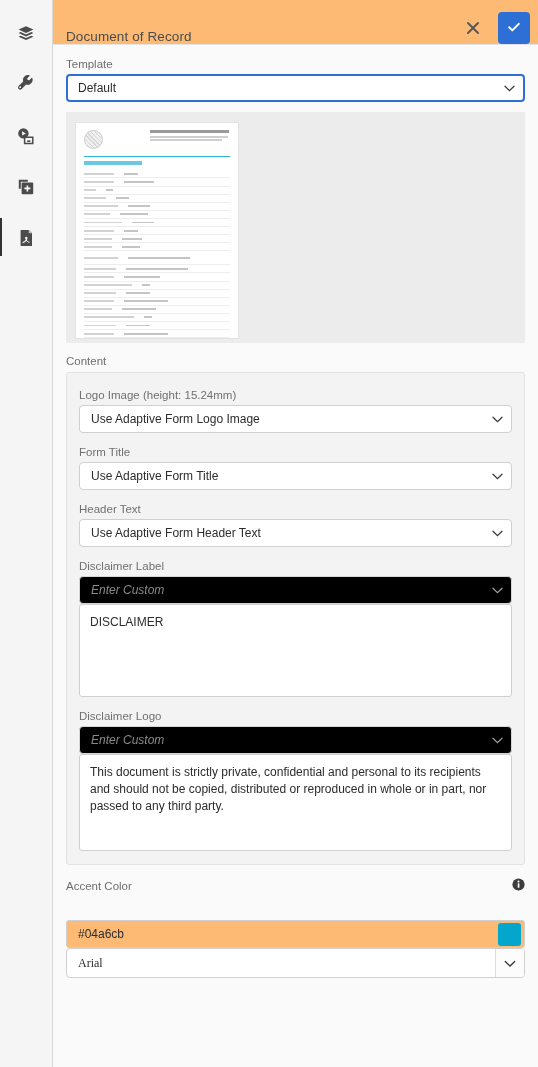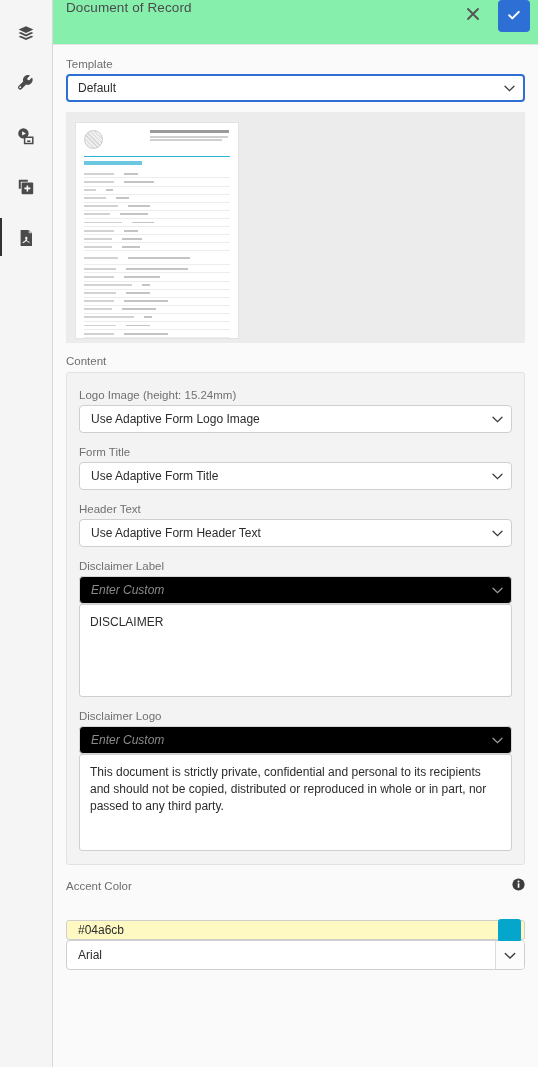--- a/index.html
+++ b/index.html
@@ -50,24 +50,24 @@
     display: flex;
     flex-direction: column;
     min-width: 0;
   }
 
   
   .panel-header {
     height: 45px;
     flex: 0 0 45px;
     display: flex;
-    align-items: flex-start;
+    align-items: flex-end;
     padding: 0 8px 0 13px;
     border-bottom: 1px solid #e4e4e4;
-    background: #86efac;
+    background: #fdba74;
   }
   .panel-title {
     flex: 1 1 auto;
     font-size: 13.5px;
     color: #4b4b4b;
     letter-spacing: .1px;
     white-space: nowrap;
     overflow: hidden;
   }
   .hdr-btn {
@@ -143,20 +143,21 @@
     background: #fff;
     overflow: hidden;
   }
   .combo .combo-text {
     flex: 1 1 auto;
     display: flex; align-items: center;
     padding: 0 11px;
     font-size: 12px;
     color: #2c2c2c;
     min-width: 0;
+    font-family: Liberation Serif, serif;
   }
   .combo .combo-btn {
     flex: 0 0 29px;
     border-left: 1px solid #dcdcdc;
     background: #fcfcfc;
     display: flex; align-items: center; justify-content: center;
     cursor: pointer;
   }
 
   
@@ -225,24 +226,24 @@
     line-height: 1.42;
     overflow: hidden;
   }
   .textarea.short { height: 93px; }
   .textarea.tall { height: 97px; }
 
   
   .color-row {
     display: flex;
     align-items: center;
-    height: 20px;
+    height: 28px;
     border: 1px solid #cfcfcf;
     border-radius: 3px;
-    background: #fef9c3;
+    background: #fdba74;
     padding: 0 3px 0 11px;
     margin-top: 27px;
   }
   .color-row .hex {
     flex: 1 1 auto;
     font-size: 12px;
     color: #2c2c2c;
   }
   .swatch {
     width: 23px; height: 23px;

